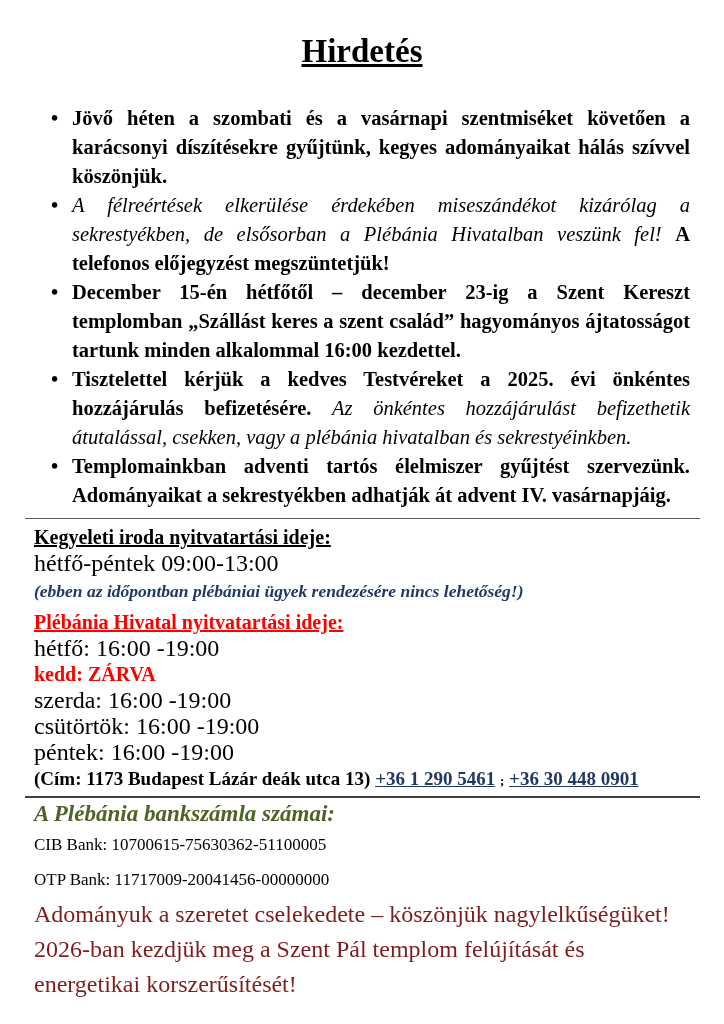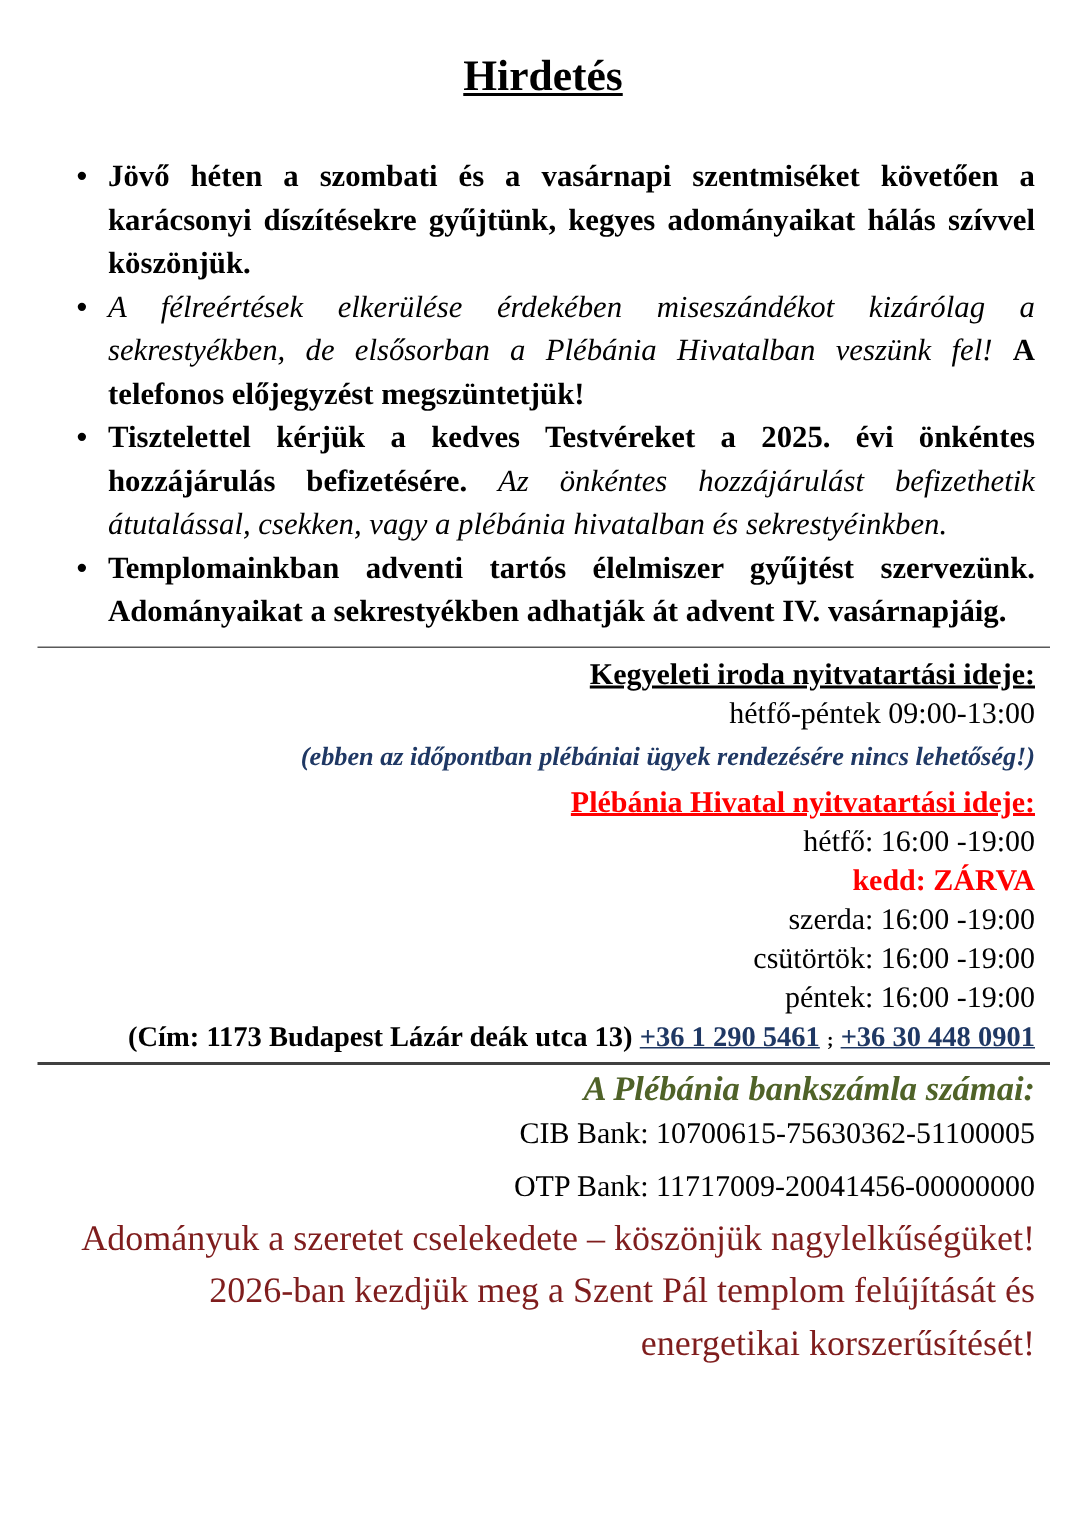--- a/index.html
+++ b/index.html
@@ -13,21 +13,21 @@
     font-family: "Liberation Serif", serif;
     color: #000000;
     overflow: hidden;
   }
   .page {
     padding: 0 34px;
   }
   
   .doc-title {
     text-align: center;
-    font-size: 29px;
+    font-size: 33px;
     font-weight: bold;
     text-decoration: underline;
     line-height: 34px;
     margin: 34px 0 0 0;
   }
   
   ul.announcements {
     list-style: none;
     margin: 36px 0 0 0;
     padding: 0;
@@ -54,31 +54,31 @@
     border: none;
     border-top: 1px solid #595959;
     margin: 8px 24px 0 25px;
   }
   hr.rule2 {
     border: none;
     border-top: 2px solid #404040;
     margin: 2px 24px 0 25px;
   }
   
-  .centered { text-align: right; }
+  .centered { text-align: left; }
   .sec-heading {
     font-size: 20px;
     font-weight: bold;
     text-decoration: underline;
     line-height: 26px;
     margin: 5px 0 0 0;
   }
   .sec-heading.red-heading { color: #ff0000; }
   .sched-line {
-    font-size: 20px;
+    font-size: 24px;
     line-height: 26px;
     margin: 0;
   }
   .closed-line {
     font-size: 20px;
     line-height: 26px;
     margin: 0;
     font-weight: bold;
     color: #ff0000;
   }
@@ -110,21 +110,21 @@
   
   .bank-heading {
     font-size: 23px;
     font-weight: bold;
     font-style: italic;
     color: #4f6228;
     line-height: 27px;
     margin: 2px 0 0 0;
   }
   .bank-line {
-    font-size: 20px;
+    font-size: 17px;
     line-height: 35px;
     margin: 0;
   }
   
   .footer-line {
     font-size: 24px;
     line-height: 35px;
     margin: 0;
     color: #7f1d1d;
   }
@@ -132,20 +132,21 @@
 </head>
 <body>
 
 <div class="page">
 
   <h1 class="doc-title">Hirdetés</h1>
 
   <ul class="announcements">
     <li><span class="bi">Jövő héten a szombati és a vasárnapi szentmiséket követően a karácsonyi díszítésekre gyűjtünk, kegyes adományaikat hálás szívvel köszönjük.</span></li>
     <li><span class="it">A félreértések elkerülése érdekében miseszándékot kizárólag a sekrestyékben, de elsősorban a Plébánia Hivatalban veszünk fel! </span><span class="bi">A telefonos előjegyzést megszüntetjük!</span></li>
+    <li><span class="bi">December 15-én hétfőtől – december 23-ig a Szent Kereszt templomban „Szállást keres a szent család” hagyományos ájtatosságot tartunk minden alkalommal 16:00 kezdettel.</span></li>
     <li><span class="bi">Tisztelettel kérjük a kedves Testvéreket a 2025. évi önkéntes hozzájárulás befizetésére. </span><span class="it">Az önkéntes hozzájárulást befizethetik átutalással, csekken, vagy a plébánia hivatalban és sekrestyéinkben.</span></li>
     <li><span class="bi">Templomainkban adventi tartós élelmiszer gyűjtést szervezünk. Adományaikat a sekrestyékben adhatják át advent IV. vasárnapjáig.</span></li>
   </ul>
 
 </div>
 
 <hr class="rule1">
 
 <div class="page centered">
 

